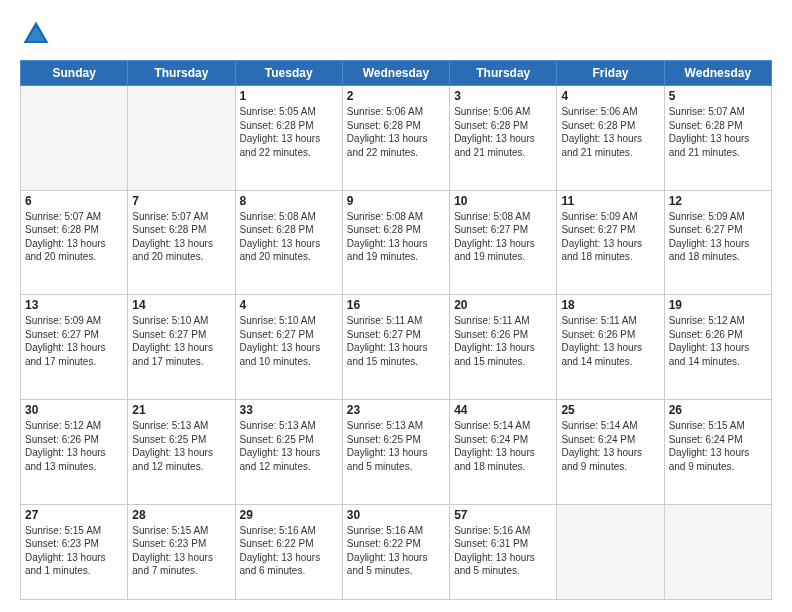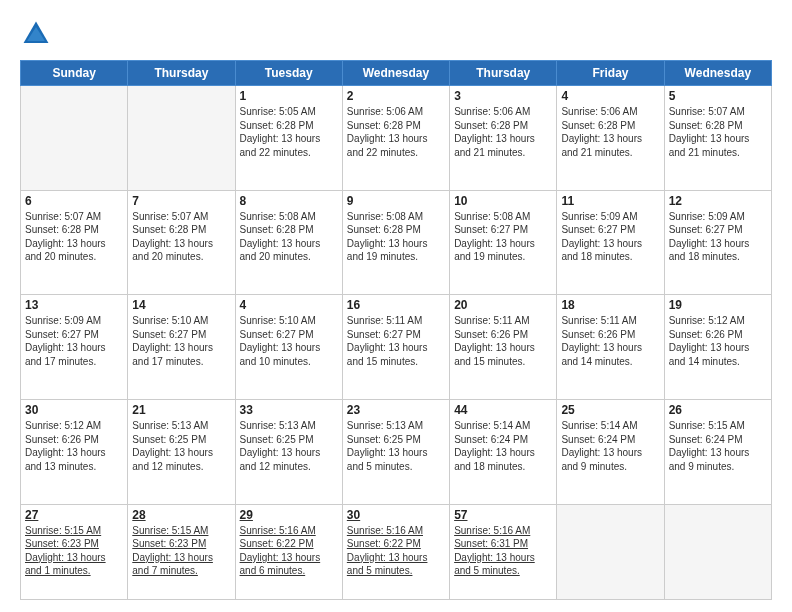--- a/index.html
+++ b/index.html
@@ -96,21 +96,20 @@
       display: block;
       margin-bottom: 2px;
     }
     .cell-line {
       display: block;
       line-height: 1.35;
       font-size: 10px;
     }
     .last-row td {
       height: 80px;
-      text-decoration: underline;
     }
   </style>
 </head>
 <body>
 
 <div class="page">
   <div class="header">
     <div class="logo">
       <svg class="logo-icon" viewBox="0 0 36 36">
         <polygon points="18,4 32,28 4,28" fill="#1a6bb5"></polygon>

